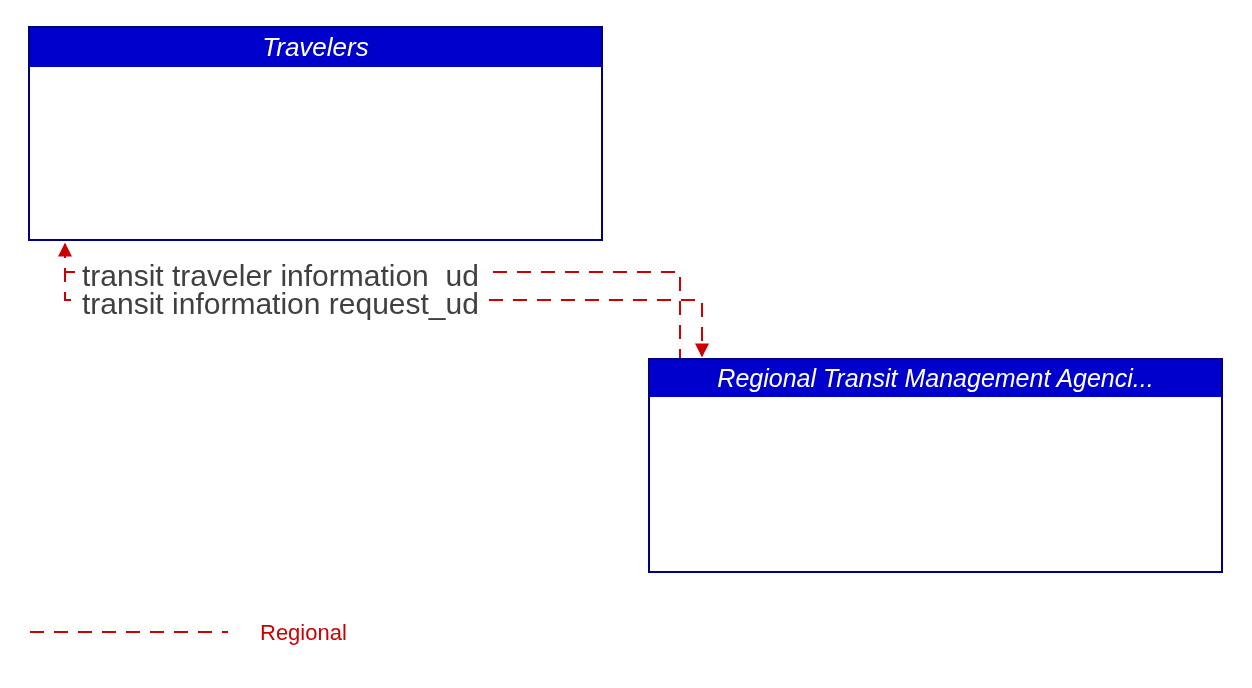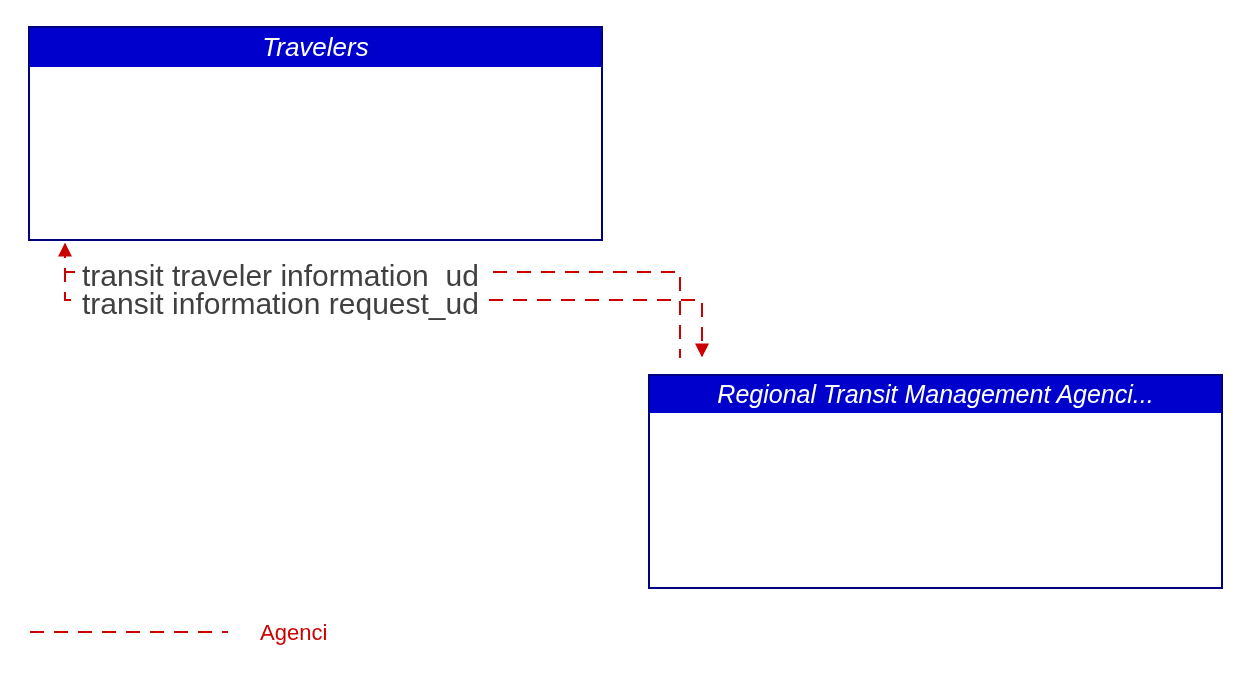--- a/index.html
+++ b/index.html
@@ -62,21 +62,21 @@
 </style>
 </head>
 <body>
 
 <div class="canvas">
 
   <div class="box" style="left:28px; top:26px; width:575px; height:215px;">
     <div class="box-header">Travelers</div>
   </div>
 
-  <div class="box" style="left:648px; top:358px; width:575px; height:215px;margin-top:16px;">
+  <div class="box" style="left:648px; top:358px; width:575px; height:215px;">
     <div class="box-header" style="font-size:25px;">Regional Transit Management Agenci...</div>
   </div>
 
   <svg class="flows">
     <defs>
       <marker id="arrow-red" viewBox="0 0 10 10" refX="9" refY="5" markerWidth="7" markerHeight="7" orient="auto-start-reverse">
         <path d="M 0 0 L 10 5 L 0 10 z" fill="#cc0000"></path>
       </marker>
     </defs>
 
@@ -84,15 +84,15 @@
 
     <path d="M 65 244 L 65 300 L 702 300 L 702 356" fill="none" stroke="#cc0000" stroke-width="2" stroke-dasharray="14 10" marker-end="url(#arrow-red)"></path>
 
     <line x1="30" y1="632" x2="228" y2="632" stroke="#cc0000" stroke-width="2" stroke-dasharray="14 10"></line>
   </svg>
 
   <div class="flow-label" style="left:78px; top:259px;">transit traveler information_ud</div>
 
   <div class="flow-label" style="left:78px; top:287px;">transit information request_ud</div>
 
-  <div class="legend-label" style="left:260px; top:620px;">Agenci</div>
+  <div class="legend-label" style="left:260px; top:620px;">Regional</div>
 
 </div>
 
 </body></html>

